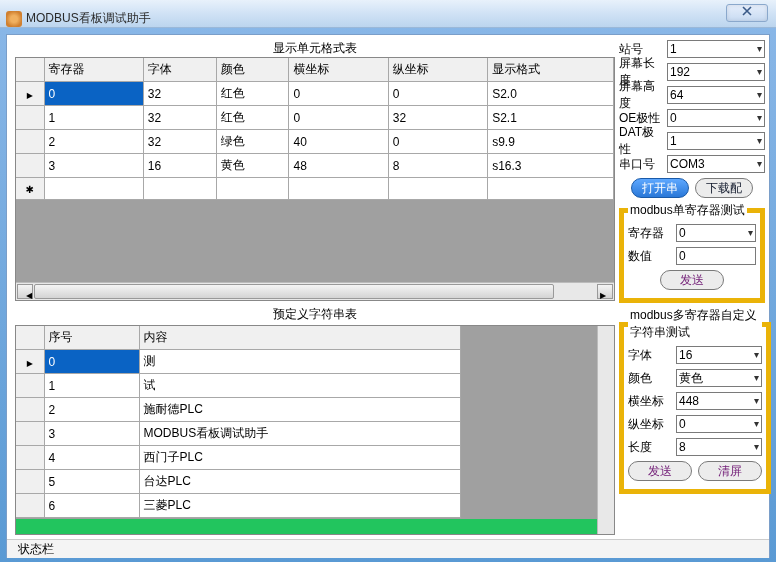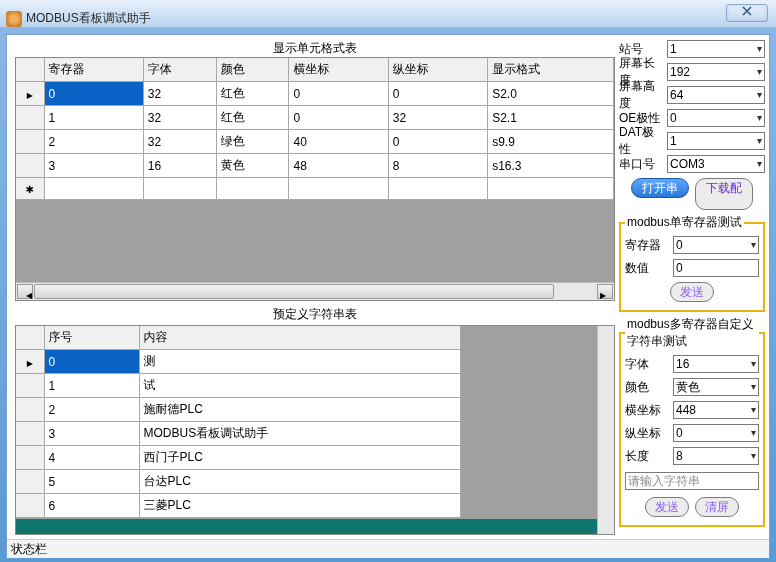--- a/index.html
+++ b/index.html
@@ -8,21 +8,21 @@
   .titlebar .icon { width: 16px; height: 16px; margin-right: 4px; background: radial-gradient(circle, #f0b060 30%, #d08030 70%); border-radius: 3px; }
   .titlebar .title { color: #2a2a2a; font-size: 12px; }
   .titlebar .close { position: absolute; right: 8px; top: 4px; width: 42px; height: 18px; background: linear-gradient(to bottom, #e6eefb, #c8dbf2); border: 1px solid #8aa8cc; border-radius: 3px; text-align: center; line-height: 14px; cursor: pointer; box-shadow: 0 0 4px rgba(0,0,0,0.1) inset; }
   .close svg { margin-top: 1px; }
   .window-body { background: #fff; margin: 6px; height: 524px; border: 1px solid #7a9ec9; position: relative; }
   .content { display: flex; height: 504px; }
   .left { width: 612px; padding: 4px 4px 0 8px; }
   .right { width: 150px; padding: 4px 4px 0 0; }
   .section-title { text-align: center; font-size: 12px; height: 18px; line-height: 18px; }
   .grid-wrap1 { border: 1px solid #888; height: 244px; position: relative; overflow: hidden; background:#a0a0a0; }
-  .grid-wrap2 { border: 1px solid #888; height: 210px; position: relative; overflow: hidden; background:#0f766e; margin-top:2px; }
+  .grid-wrap2 { border: 1px solid #888; height: 210px; position: relative; overflow: hidden; background:#22c55e; margin-top:2px; }
   table { border-collapse: collapse; width: 100%; background:#fff; }
   th, td { border: 1px solid #a8a8a8; font-size: 12px; text-align: left; padding: 3px 4px; height: 22px; font-weight: normal; }
   th { background: #f0f0f0; border-top:none; }
   .rowhead { width: 28px; background: #f0f0f0; border-left:none; text-align:center; }
   .selected-cell { background: #0a63c4; color: #fff; }
   .selected-rowhead::before { content: "▶"; font-size: 8px; color:#000; }
   .newrow-rowhead::before { content: "✱"; font-size: 10px; color:#000; }
   .gridbody-area { height: 224px; overflow-y:hidden; background:#a0a0a0; }
   .gridbody-area2 { height: 193px; overflow-y:hidden; background:#a0a0a0; }
   .hscroll { height: 18px; background:#e8e8e8; border-top:1px solid #bbb; position:relative; }
@@ -31,25 +31,25 @@
   .hscroll .arrow.left{left:1px;} .hscroll .arrow.right{right:1px;}
   .vscroll2 { position:absolute; right:0; top:0; width:17px; height:100%; background:#e8e8e8; border-left:1px solid #bbb; }
   .field-row { display:flex; align-items:center; margin-bottom:3px; height:20px; }
   .field-row label { width:48px; font-size:12px; padding-right:2px; }
   .field-row .combo { flex:1; height:18px; border:1px solid #7a7a7a; background:#fff; font-size:12px; padding:0 14px 0 2px; position:relative; line-height:16px; }
   .field-row .combo::after { content:"▾"; position:absolute; right:2px; top:0; font-size:10px; color:#333; }
   .field-row .textbox { flex:1; height:18px; border:1px solid #7a7a7a; background:#fff; font-size:12px; padding:0 2px; line-height:16px; }
   .btnrow { display:flex; gap:6px; justify-content:center; margin:4px 0; }
   .btn { border:1px solid #7a7a7a; background:linear-gradient(#fafafa,#e2e2e2); font-size:12px; text-align:center; cursor:pointer; border-radius:10px; }
   .btn.blue { background:linear-gradient(#5ea8ff,#2a78d8); color:#fff; border-color:#1a5aa8; width:58px; height:20px; line-height:18px;}
-  .btn.gray { width:58px; height:32px; line-height:18px; color:#6d28d9; background:#ececec; }
-  .btn.small { width:44px; height:20px; line-height:18px; color:#8b5cf6; background:#ececec; }
-  fieldset { border:2px solid #eab308; padding:4px 4px 4px 4px; margin-top:4px; }
+  .btn.gray { width:58px; height:20px; line-height:18px; color:#0f172a; background:#ececec; }
+  .btn.small { width:64px; height:20px; line-height:18px; color:#701a75; background:#ececec; }
+  fieldset { border:5px solid #eab308; padding:4px 4px 4px 4px; margin-top:4px; }
   fieldset legend { font-size:12px; padding:0 2px; }
-  .statusbar { height:19px; border-top:1px solid #ccc; padding-left:4px; line-height:18px; font-size:12px; background:#f4f4f4; }
+  .statusbar { height:19px; border-top:1px solid #ccc; padding-left:11px; line-height:18px; font-size:12px; background:#f4f4f4; }
   .grid2-table-wrap{ width:445px; }
 </style>
 </head>
 <body>
 
 <div class="titlebar">
   <div class="icon"></div>
   <div class="title">MODBUS看板调试助手</div>
   <div class="close">
     <svg width="10" height="10" viewBox="0 0 10 10">
@@ -246,23 +246,20 @@
             <div class="combo">448</div>
           </div>
       <div class="field-row">
             <label>纵坐标</label>
             <div class="combo">0</div>
           </div>
       <div class="field-row">
             <label>长度</label>
             <div class="combo">8</div>
           </div>
-      <div class="field-row" style="height:24px">
-            <div class="textbox" style="color:#888">请输入字符串</div>
-          </div>
       <div class="btnrow">
         <div class="btn small">发送</div>
         <div class="btn small">清屏</div>
       </div>
     </fieldset>
 
   </div>
  </div>
  <div class="statusbar">状态栏</div>
 </div>

